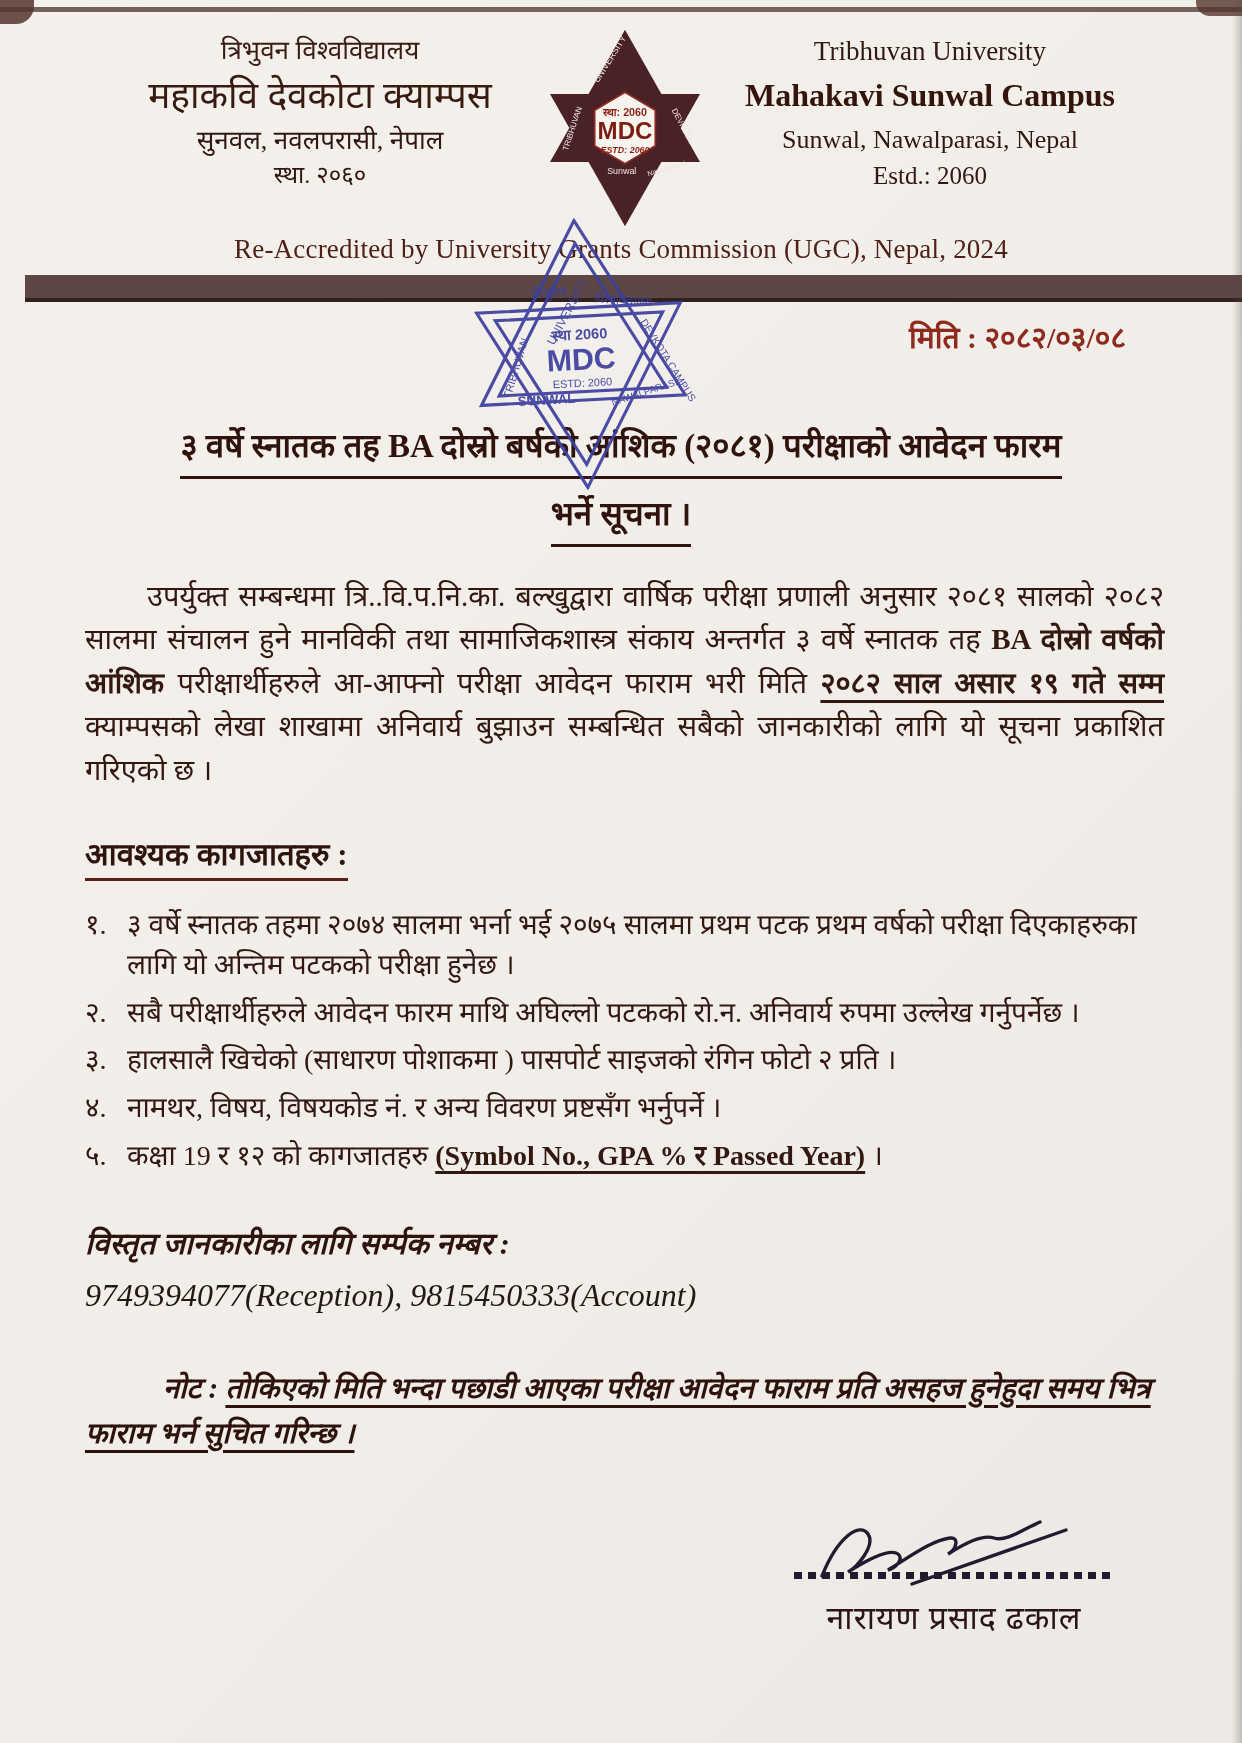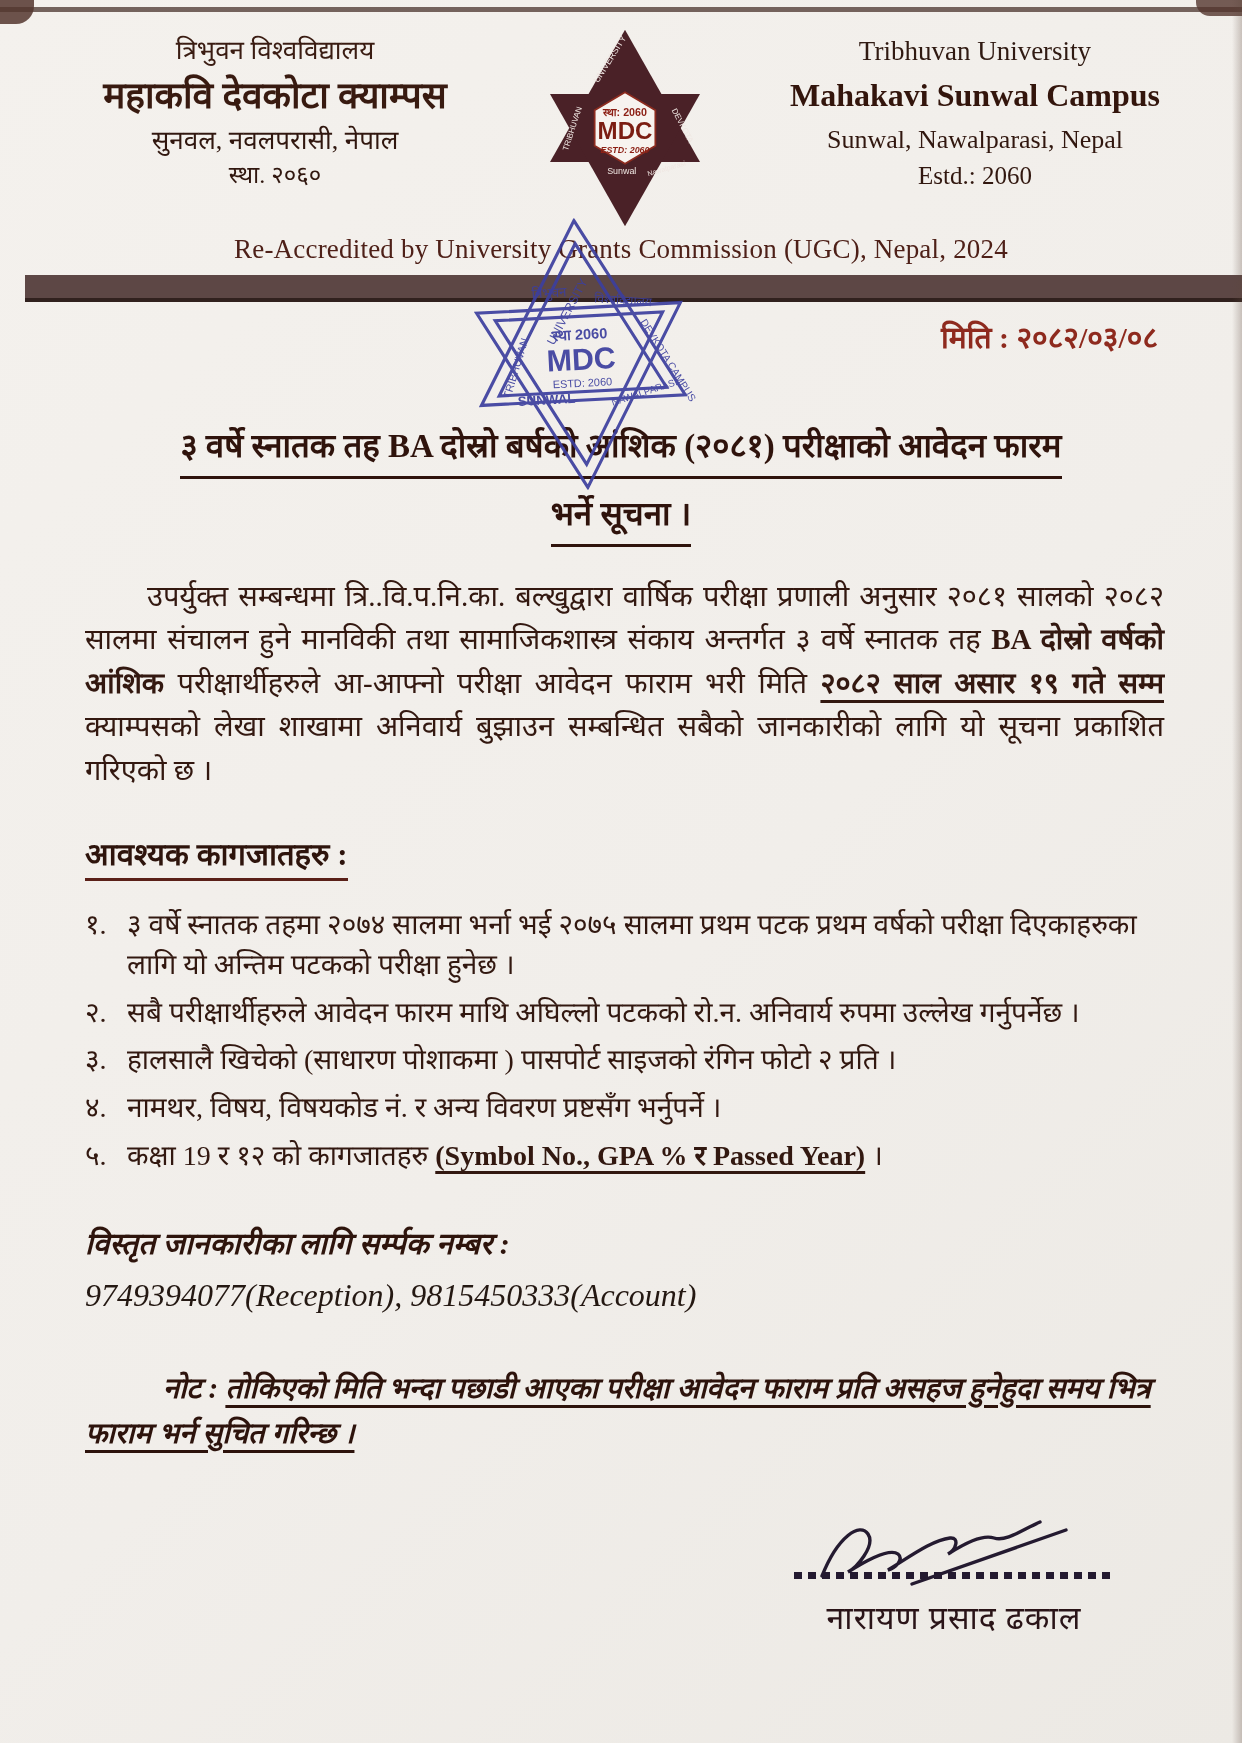--- a/index.html
+++ b/index.html
@@ -10,39 +10,39 @@
     color:#31170f; overflow:hidden;
   }
   
   .top-line { position:absolute; top:7px; left:0; width:100%; height:5px; background:#4a332c; opacity:.75; }
   .corner-tl { position:absolute; top:0; left:0; width:34px; height:24px; background:#54362e; border-bottom-right-radius:18px; opacity:.85; }
   .corner-tr { position:absolute; top:0; right:0; width:46px; height:16px; background:#54362e; border-bottom-left-radius:14px; opacity:.8; }
   .edge-shade { position:absolute; top:0; right:0; bottom:0; width:10px;
     background:linear-gradient(to left, rgba(92,70,60,.28), rgba(92,70,60,0)); }
 
   
-  .header-row { display:flex; justify-content:flex-end; align-items:flex-start; padding:34px 52px 0 60px;gap:45px; }
+  .header-row { display:flex; justify-content:center; align-items:flex-start; padding:34px 52px 0 60px; }
   .head-col { text-align:center; line-height:1.3; }
   .np-university { font-size:26px; color:#3a1c12; }
-  .np-campus    { font-size:37px; font-weight:bold; color:#381a10; margin-top:4px; }
+  .np-campus    { font-size:37px; font-weight:normal; color:#381a10; margin-top:4px; }
   .np-address   { font-size:26px; margin-top:4px; }
   .np-estd      { font-size:24px; margin-top:2px; }
   .en-university{ font-size:27px; color:#301a12; }
   .en-campus    { font-size:32px; font-weight:bold; color:#33150c; margin-top:6px; }
   .en-address   { font-size:26px; margin-top:6px; }
   .en-estd      { font-size:25px; margin-top:4px; }
   .logo-wrap { width:180px; margin-top:-6px; flex:0 0 auto; }
 
   .accred { text-align:center; font-size:27px; color:#4e2018; margin-top:2px; letter-spacing:.2px; }
 
   .maroon-bar { margin-top:10px; margin-left:25px; height:27px; background:#5d4745; border-bottom:4px solid #31211e; }
 
   .stamp-wrap { position:absolute; left:452px; top:218px; width:258px; z-index:4; opacity:.92; transform:rotate(-3deg); }
 
-  .date-line { text-align:right; padding-right:84px; margin-top:14px; font-size:30px; color:#8e2a1e; font-weight:bold; }
+  .date-line { text-align:right; padding-right:116px; margin-top:14px; font-size:30px; color:#8e2a1e; font-weight:bold; }
 
   
   .title-block { text-align:center; margin-top:66px; line-height:1.45; }
   .title-line { display:inline-block; font-size:33px; font-weight:bold; color:#2f130c;
     border-bottom:3px solid #2f130c; padding-bottom:5px; }
   .title-line2 { margin-top:12px;text-align:center; }
 
   
   .body-para { margin:28px 78px 0 85px; font-size:29px; line-height:1.5; text-align:justify; text-indent:62px; color:#331810; }
   .seg-bold { font-weight:bold; }

